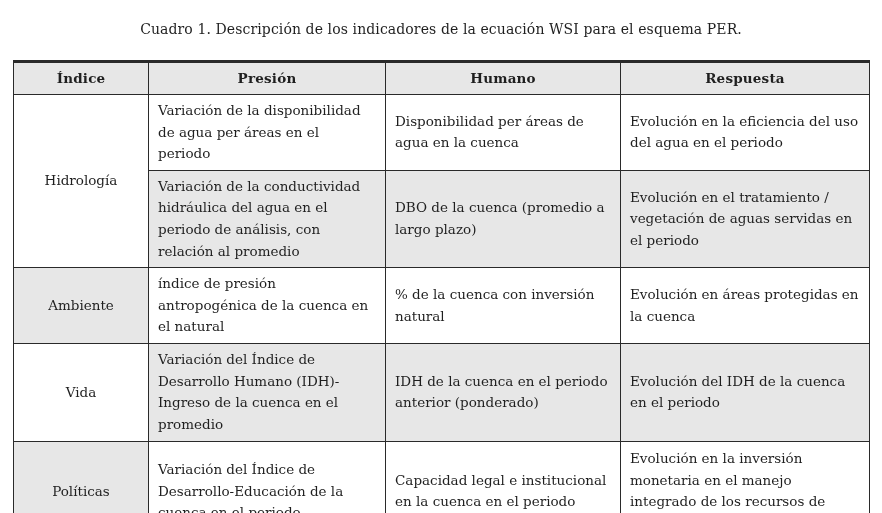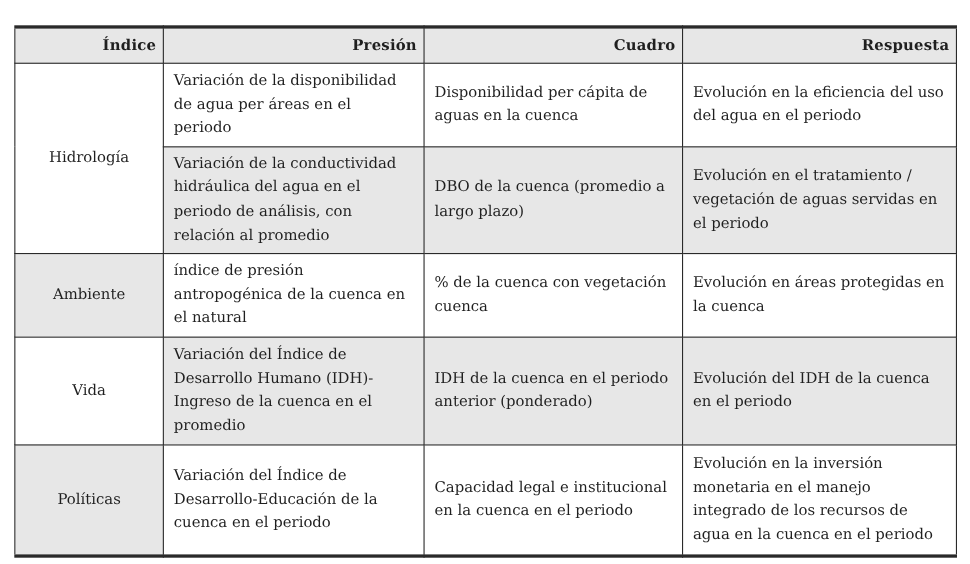--- a/index.html
+++ b/index.html
@@ -44,21 +44,21 @@
   th, td {
     border: 1px solid var(--border);
     font-size: 13.5px;
     line-height: 1.6;
     vertical-align: middle;
     padding: 5px 10px 5px 9px;
   }
   thead th {
     background: var(--shaded);
     font-weight: bold;
-    text-align: right;
+    text-align: center;
     height: 33px;
     padding: 4px 6px;
     border-bottom: 1.5px solid var(--border);
     letter-spacing: 0.2px;
   }
   td.index-cell {
     text-align: center;
     padding: 1px 6px;
   }
   td.shaded { background: var(--shaded); }
@@ -66,52 +66,53 @@
   tr.row-b  { height: 94px; }
   tr.row-c  { height: 52px; }
   tr.row-d  { height: 98px; }
   tr.row-e  { height: 101px; }
 </style>
 </head>
 <body>
 
 <div class="page">
 
+  <div class="caption">Cuadro 1. Descripción de los indicadores de la ecuación WSI para el esquema PER.</div>
 
   <table class="indicators">
     <colgroup>
       <col class="c-indice">
       <col class="c-presion">
       <col class="c-estado">
       <col class="c-respuesta">
     </colgroup>
     <thead>
       <tr>
         <th>Índice</th>
         <th>Presión</th>
-        <th>Cuadro</th>
+        <th>Humano</th>
         <th>Respuesta</th>
       </tr>
     </thead>
     <tbody>
       <tr class="row-a">
         <td class="index-cell" rowspan="2">Hidrología</td>
         <td>Variación de la disponibilidad de agua per áreas en el periodo</td>
-        <td>Disponibilidad per cápita de aguas en la cuenca</td>
+        <td>Disponibilidad per áreas de agua en la cuenca</td>
         <td>Evolución en la eficiencia del uso del agua en el periodo</td>
       </tr>
       <tr class="row-b">
         <td class="shaded">Variación de la conductividad hidráulica del agua en el periodo de análisis, con relación al promedio</td>
         <td class="shaded">DBO de la cuenca (promedio a largo plazo)</td>
         <td class="shaded">Evolución en el tratamiento / vegetación de aguas servidas en el periodo</td>
       </tr>
       <tr class="row-c">
         <td class="index-cell shaded">Ambiente</td>
         <td>índice de presión antropogénica de la cuenca en el natural</td>
-        <td>% de la cuenca con vegetación cuenca</td>
+        <td>% de la cuenca con inversión natural</td>
         <td>Evolución en áreas protegidas en la cuenca</td>
       </tr>
       <tr class="row-d">
         <td class="index-cell">Vida</td>
         <td class="shaded">Variación del Índice de Desarrollo Humano (IDH)- Ingreso de la cuenca en el promedio</td>
         <td class="shaded">IDH de la cuenca en el periodo anterior (ponderado)</td>
         <td class="shaded">Evolución del IDH de la cuenca en el periodo</td>
       </tr>
       <tr class="row-e">
         <td class="index-cell shaded">Políticas</td>

